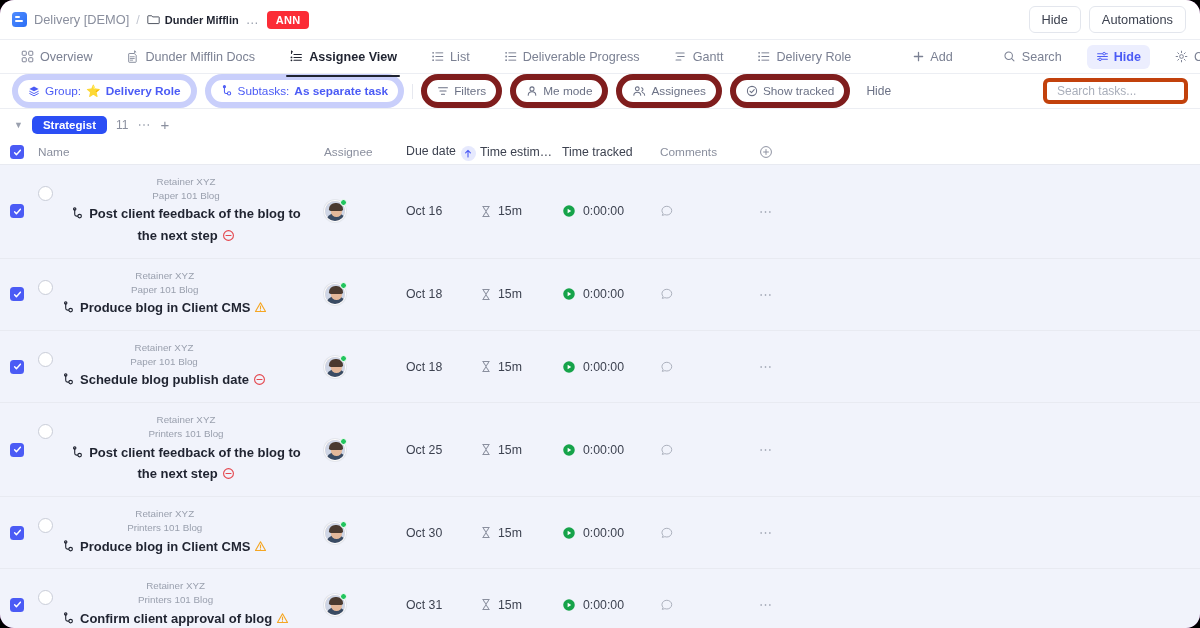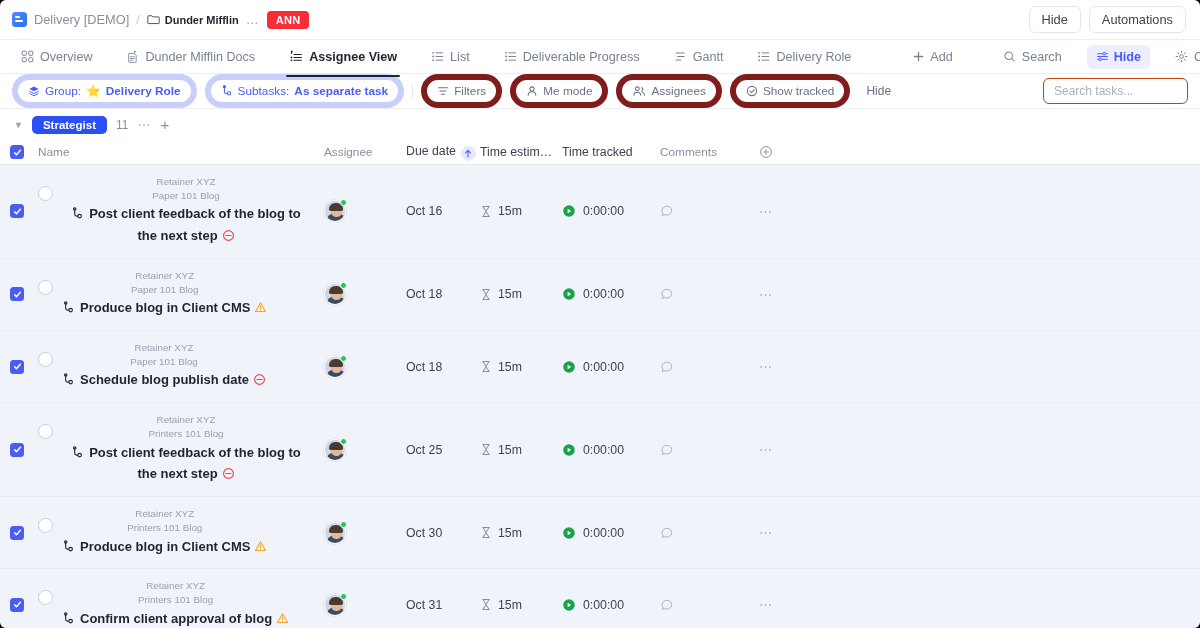--- a/index.html
+++ b/index.html
@@ -6,21 +6,21 @@
   html, body {
     width: 1200px; height: 628px;
     background: #000;
     font-family: "Liberation Sans", sans-serif;
     overflow: hidden;
   }
   .window {
     position: absolute; left: 0; top: 0;
     width: 1200px; height: 628px;
     background: #701a75;
-    border-radius: 6px;
+    border-radius: 14px;
     overflow: hidden;
   }
 
   
   .topbar {
     height: 40px; display: flex; align-items: center;
     padding: 0 14px 0 12px; gap: 8px;
     border-bottom: 1px solid #eceef3;
     background: #fff;
   }
@@ -93,21 +93,21 @@
     display:flex; align-items:center; gap:5px;
     font-size:11.8px; padding:4px 10px; border-radius:20px;
     border:6px solid #7f1d1d; color:#6b7185; white-space:nowrap;
   }
   .pill.accent { border-color:#c9cffb; color:#4b5bf5; }
   .pill.accent b { font-weight:bold; }
   .plain-btn { font-size:12px; color:#6b7185; padding:4px 8px; }
   .fb-spacer { flex:1; }
   .fdiv { width:1px; height:15px; background:#e6e8ef; }
   .searchbox {
-    width:145px; height:26px; border:1px solid #c2410c; border-radius:6px;
+    width:145px; height:26px; border:4px solid #c2410c; border-radius:6px;
     display:flex; align-items:center; padding:0 10px;
     font-size:12px; color:#a9aeba;
   }
 
   
   .grouphdr {
     height:31px; display:flex; align-items:center; gap:9px; padding:0 14px;
     background:#fff;
   }
   .caret { color:#9aa0ae; font-size:9px; }

